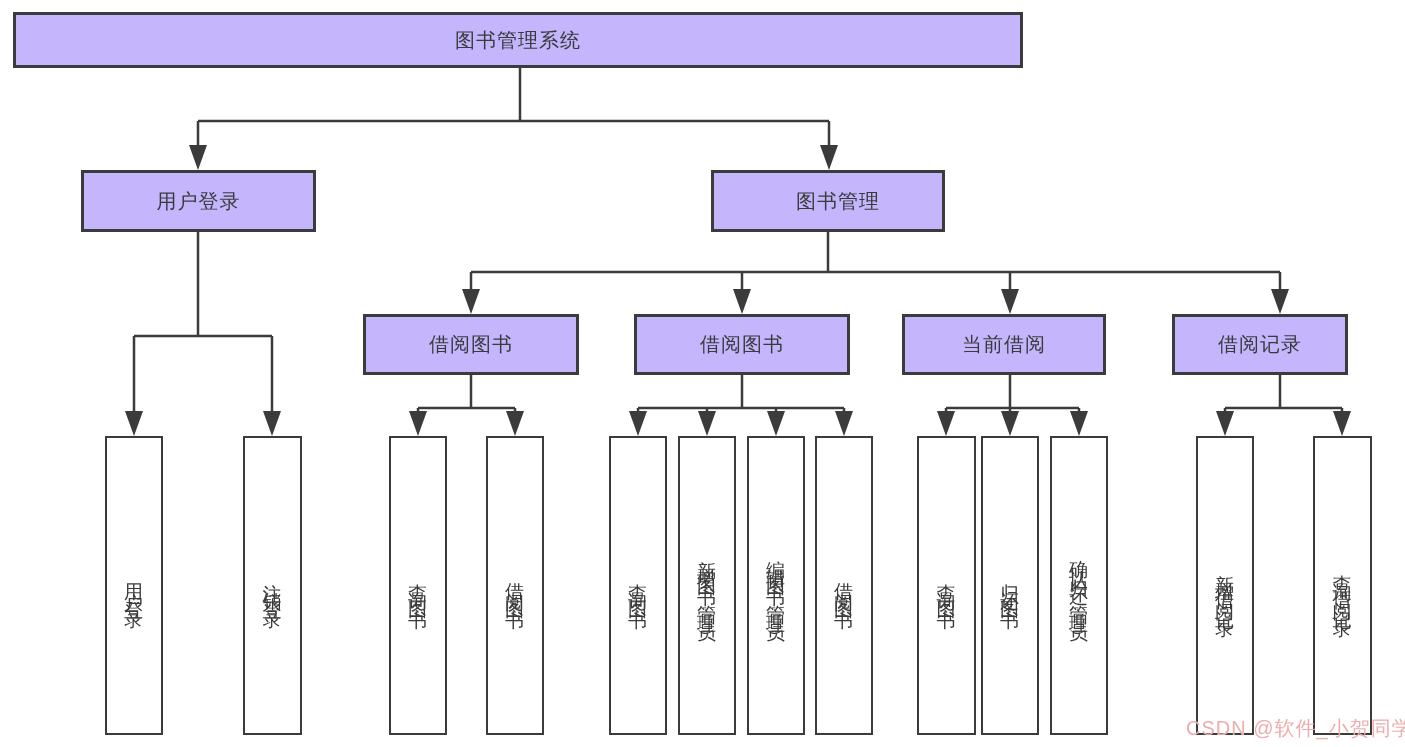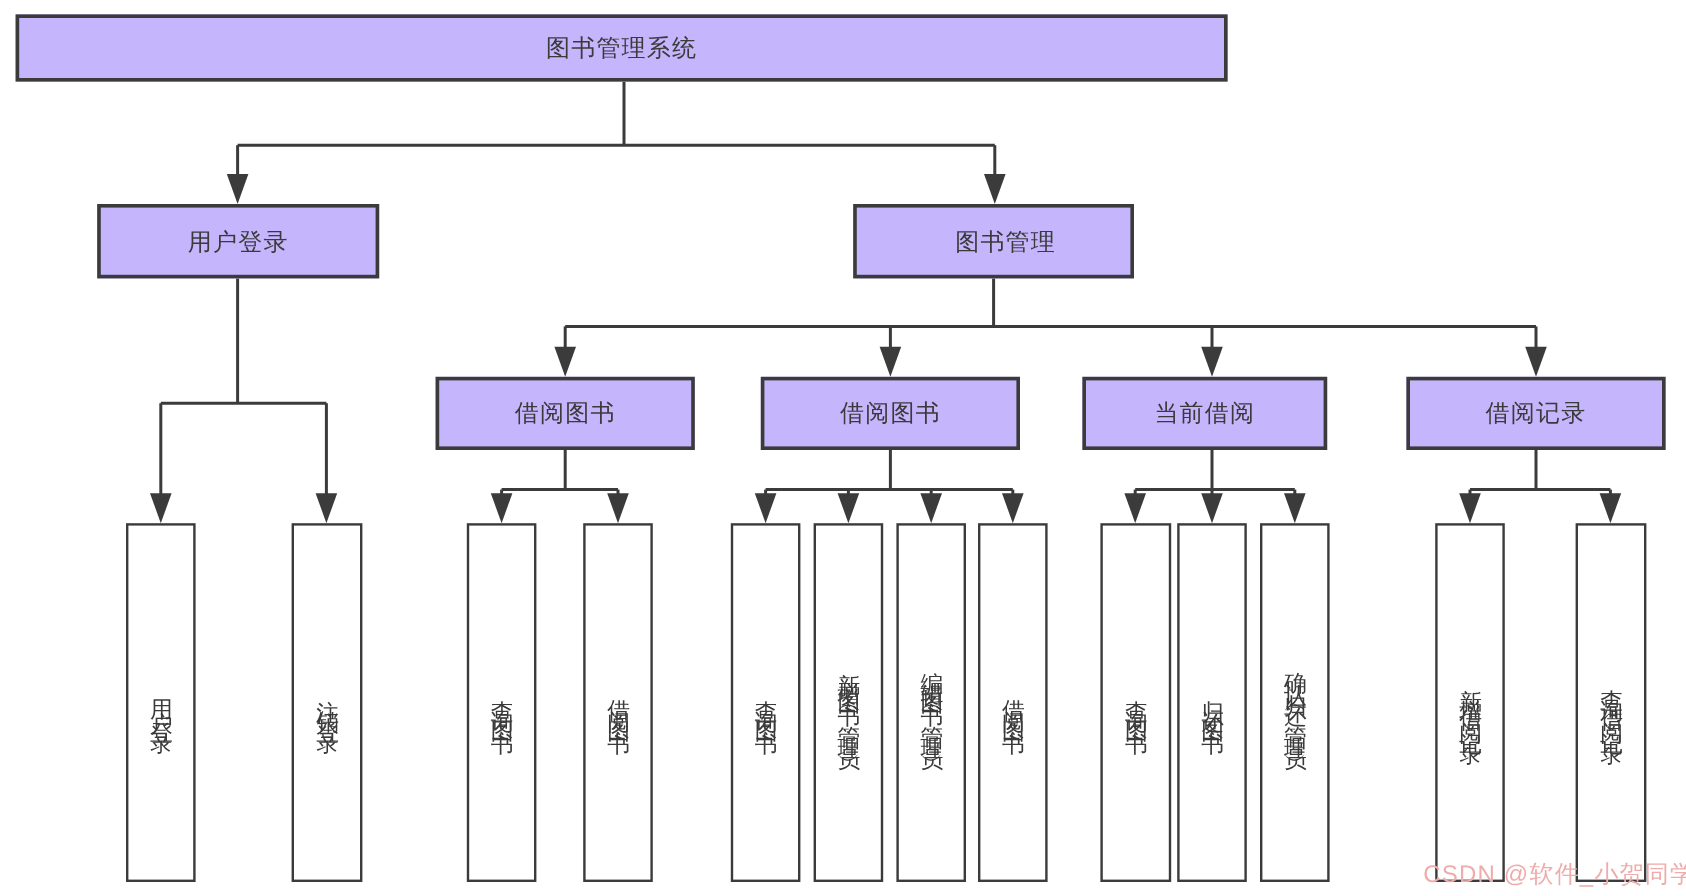--- a/index.html
+++ b/index.html
@@ -137,21 +137,21 @@
   </svg>
 
   <div class="box" style="left:13px;top:12px;width:1010px;height:56px;">图书管理系统</div>
 
   <div class="box" style="left:81px;top:170px;width:235px;height:62px;">用户登录</div>
   <div class="box" style="left:711px;top:170px;width:234px;height:62px;padding-left:20px;">图书管理</div>
 
   <div class="box" style="left:363px;top:314px;width:216px;height:61px;">借阅图书</div>
   <div class="box" style="left:634px;top:314px;width:216px;height:61px;">借阅图书</div>
   <div class="box" style="left:902px;top:314px;width:204px;height:61px;">当前借阅</div>
-  <div class="box" style="left:1172px;top:314px;width:216px;height:61px;">借阅记录</div>
+  <div class="box" style="left:1172px;top:314px;width:176px;height:61px;">借阅记录</div>
 
   <div class="leaf" style="left:105px;width:58px;">
     <span class="vtext">用户登录</span>
   </div>
   <div class="leaf" style="left:243px;width:59px;">
     <span class="vtext">注销登录</span>
   </div>
 
   <div class="leaf" style="left:389px;width:58px;">
     <span class="vtext">查询图书</span>

